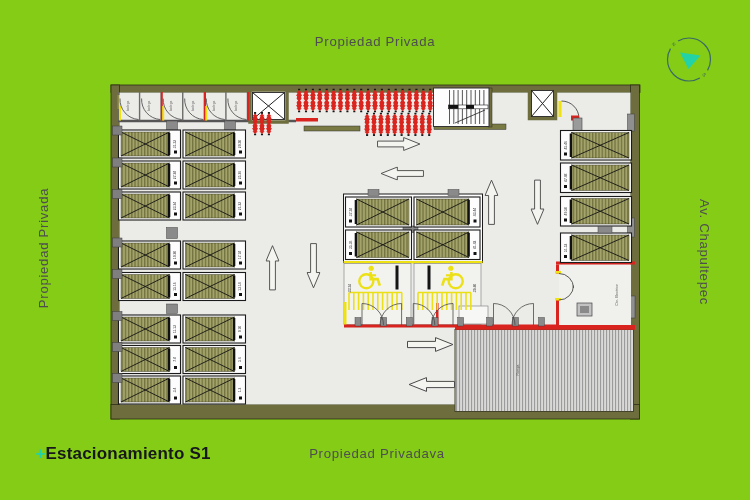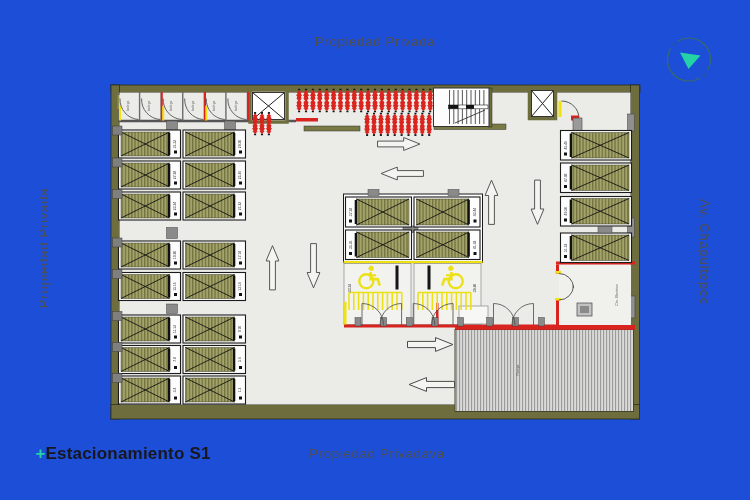--- a/index.html
+++ b/index.html
@@ -1,17 +1,17 @@
 <!DOCTYPE html>
 <html><head>
 <meta charset="utf-8">
 <style>
   html,body{margin:0;padding:0;background:#ffffff;}
   body{width:750px;height:500px;overflow:hidden;font-family:"Liberation Sans",sans-serif;}
-  .canvas{position:relative;width:750px;height:500px;background:#1d4ed8;}
+  .canvas{position:relative;width:750px;height:500px;background:#84cc16;}
   svg{position:absolute;left:0;top:0;}
   text{font-family:"Liberation Sans",sans-serif;}
   .lbl{fill:#4e4e50;font-size:13.2px;letter-spacing:0.7px;}
   .ttl{font-weight:bold;font-size:17px;fill:#17171c;letter-spacing:0.2px;}
   .plus{font-weight:bold;font-size:17px;fill:#23d3a7;}
   .tiny{fill:#555;}
   .compassL{fill:#35605c;font-size:4.6px;}
 </style>
 </head>
 <body>

